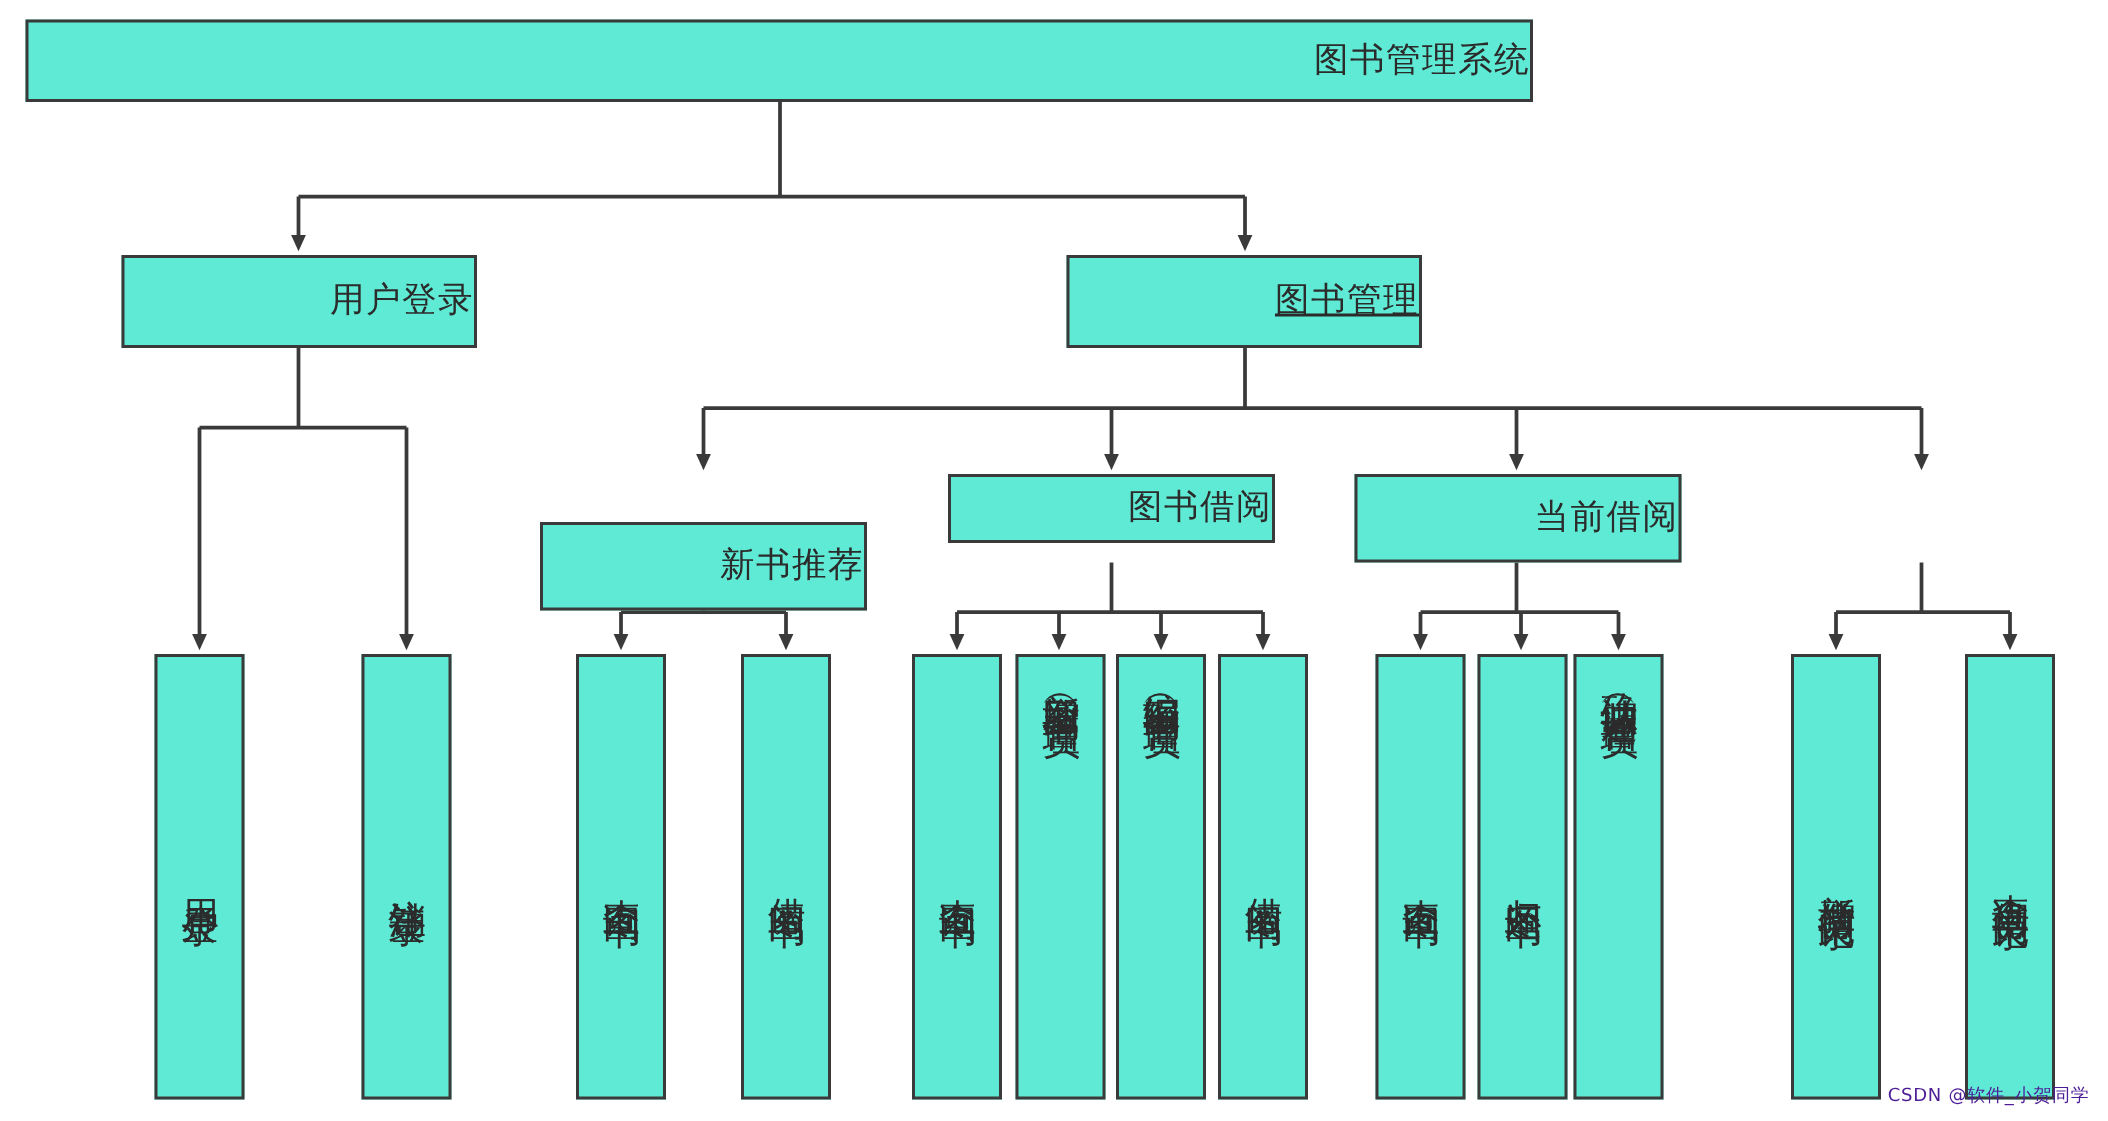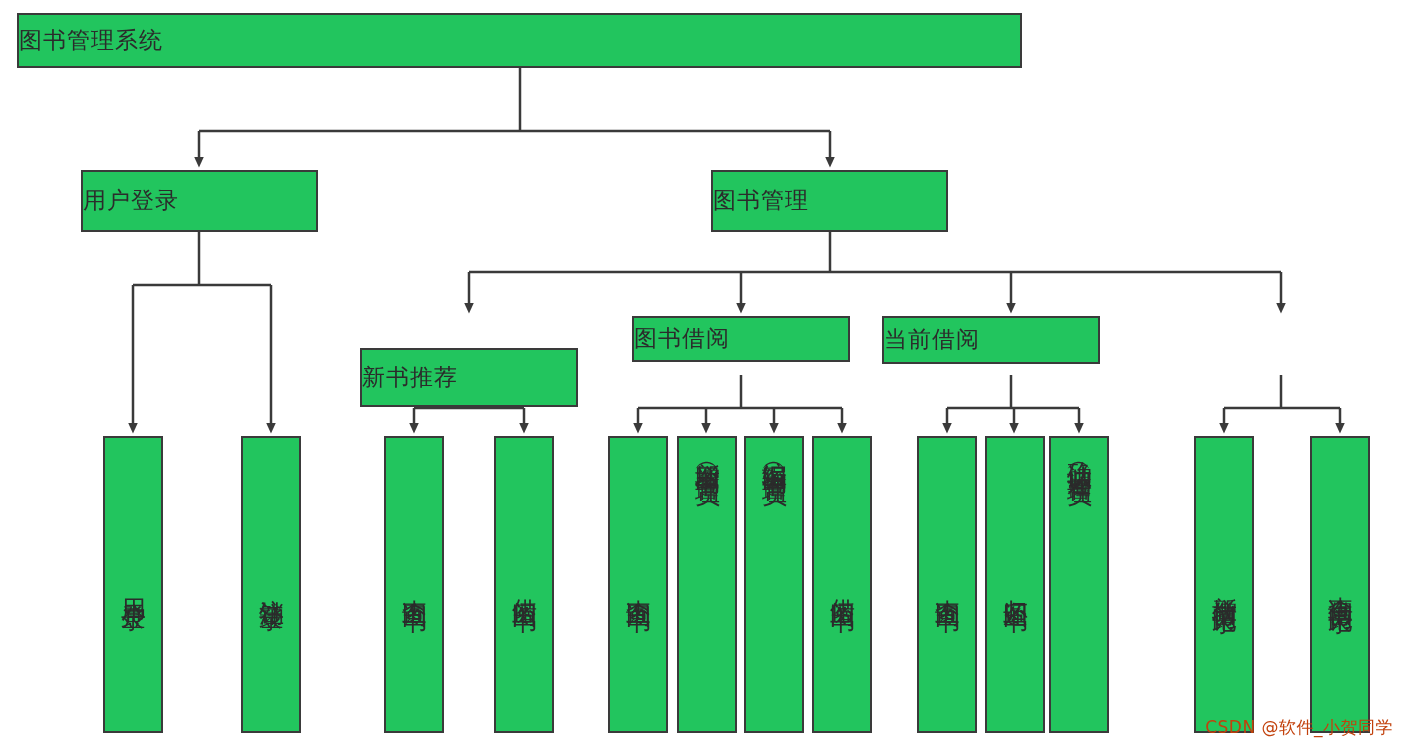--- a/index.html
+++ b/index.html
@@ -23,24 +23,24 @@
     left: 0;
     top: 0;
     width: 1405px;
     height: 747px;
     pointer-events: none;
   }
   .node {
     position: absolute;
     box-sizing: border-box;
     border: 2.5px solid #3a3a3a;
-    background: #22c55e;
+    background: #5eead4;
     display: flex;
     align-items: center;
-    justify-content: flex-start;
+    justify-content: flex-end;
     color: #2b2b2b;
   }
   .node .label {
     display: block;
     text-align: center;
     letter-spacing: 1px;
     color: #2b2b2b;
   }
   
   .node.horiz .label {
@@ -63,22 +63,22 @@
     margin: 0 auto;
   }
   .node.vert.center-text {
     align-items: center;
     padding-top: 0;
   }
   .watermark {
     position: absolute;
     right: 12px;
     bottom: 8px;
-    font-size: 17px;
-    color: #c2410c;
+    font-size: 12px;
+    color: #4c1d95;
     white-space: nowrap;
     letter-spacing: 0.5px;
   }
 </style>
 </head>
 <body>
 
 <div id="canvas">
 
   <svg class="edges" viewBox="0 0 1405 747">
@@ -132,33 +132,33 @@
   </svg>
 
   <div class="node horiz" style="left:17px; top:13px; width:1005px; height:55px;">
     <span class="label">图书管理系统</span>
   </div>
 
   <div class="node horiz" style="left:81px; top:170px; width:237px; height:62px;">
     <span class="label">用户登录</span>
   </div>
 
-  <div class="node horiz" style="left:711px; top:170px; width:237px; height:62px;">
+  <div class="node horiz" style="left:711px; top:170px; width:237px; height:62px;text-decoration:underline;">
     <span class="label">图书管理</span>
   </div>
 
   <div class="node horiz" style="left:360px; top:316px; width:218px; height:59px;margin-top:32px;">
     <span class="label">新书推荐</span>
   </div>
 
   <div class="node horiz" style="left:632px; top:316px; width:218px; height:46px;">
     <span class="label">图书借阅</span>
   </div>
 
-  <div class="node horiz" style="left:882px; top:316px; width:218px; height:48px;">
+  <div class="node horiz" style="left:903px; top:316px; width:218px; height:59px;">
     <span class="label">当前借阅</span>
   </div>
 
 
   <div class="node vert center-text" style="left:103px; top:436px; width:60px; height:297px;">
     <span class="label">用户登录</span>
   </div>
 
   <div class="node vert center-text" style="left:241px; top:436px; width:60px; height:297px;">
     <span class="label">注销登录</span>

